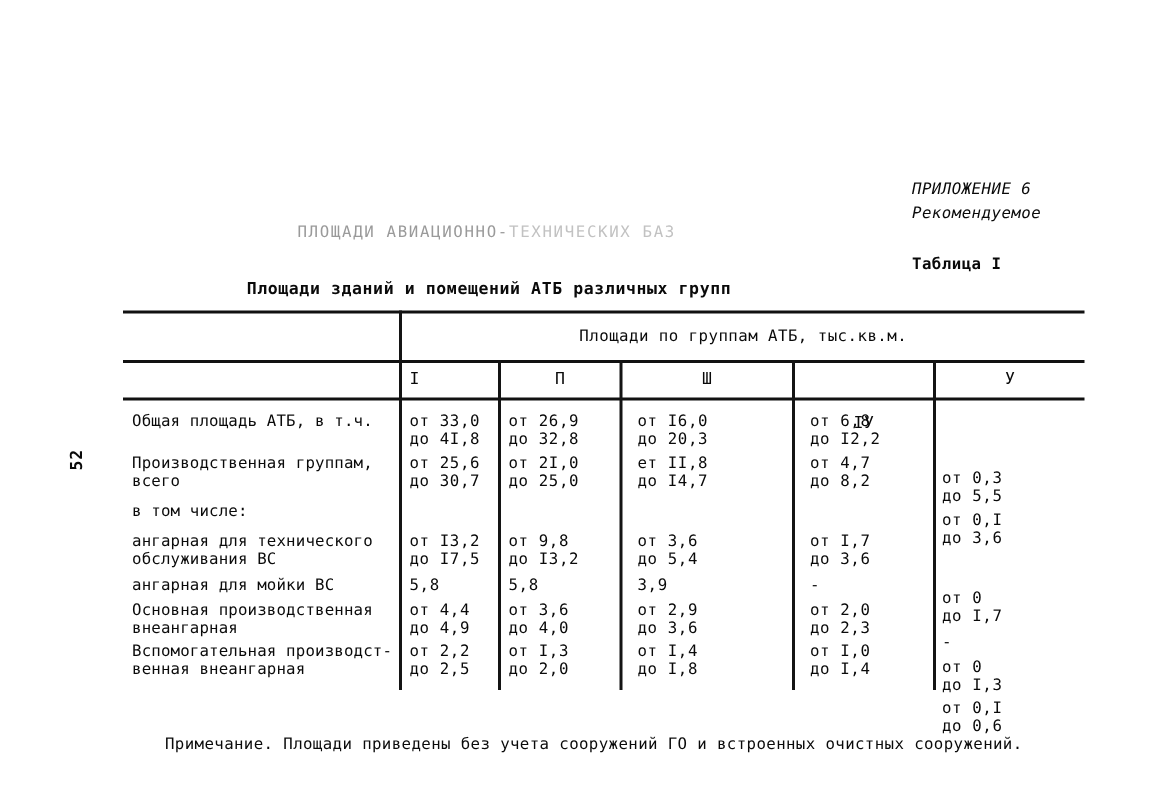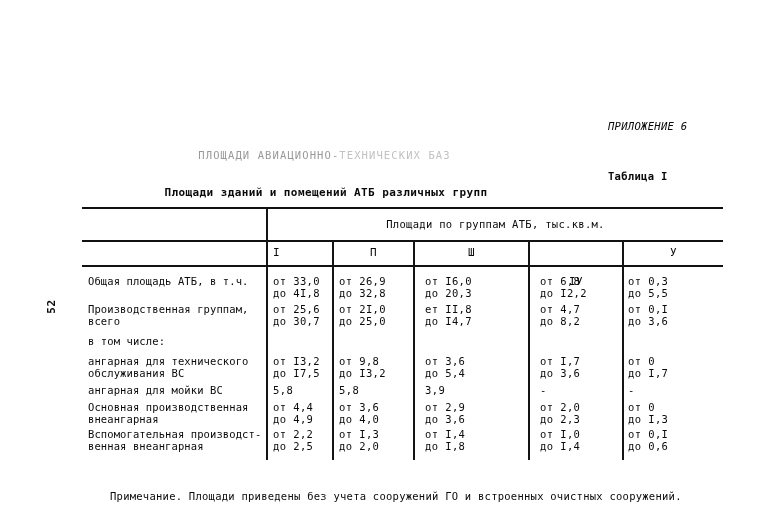--- a/index.html
+++ b/index.html
@@ -172,37 +172,38 @@
     position: absolute;
     font-size: 10.5px;
     line-height: 12px;
     letter-spacing: 0.4px;
     white-space: nowrap;
   }
   .cell.c1 { left: 191px; }
   .cell.c2 { left: 257px; }
   .cell.c3 { left: 343px; }
   .cell.c4 { left: 458px; }
-  .cell.c5 { left: 546px; }
+  .cell.c5 { left: 546px; margin-top: 38px; }
 
   
   .footnote {
     position: absolute;
     left: 110px;
     top: 490px;
     font-size: 10.5px;
     letter-spacing: 0.25px;
     white-space: nowrap;
   }
 </style>
 </head>
 <body>
 
 <div class="topright">
   <div class="lbl">ПРИЛОЖЕНИЕ 6</div>
+  <div class="lbl">Рекомендуемое</div>
 </div>
 
 <div class="faded-heading">
   <span>ПЛОЩАДИ АВИАЦИОННО-</span><span class="fade-more">ТЕХНИЧЕСКИХ БАЗ</span>
 </div>
 
 <div class="table-number">Таблица I</div>
 
 <div class="subtitle">Площади зданий и помещений АТБ различных групп</div>
 

